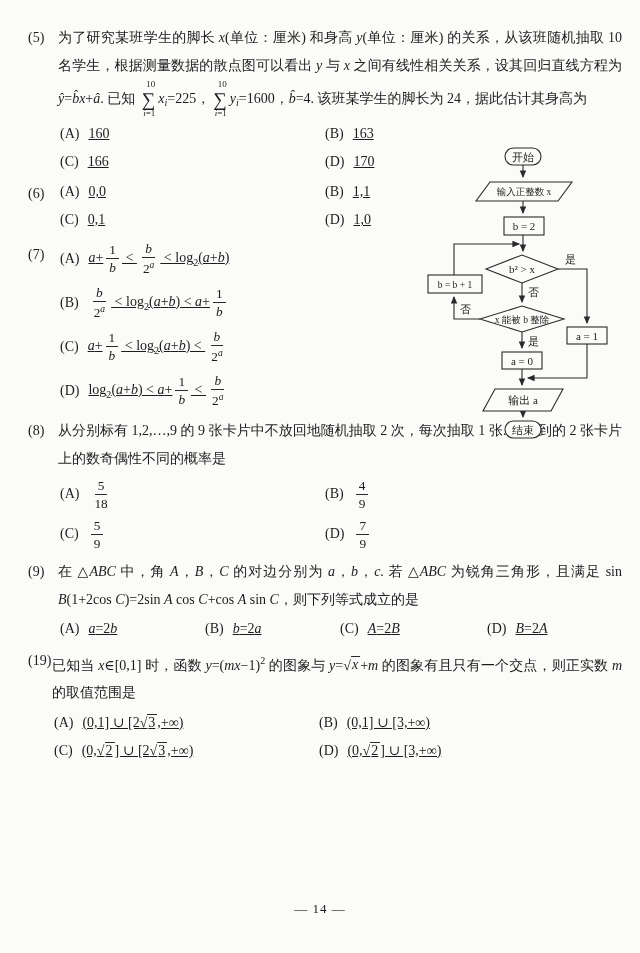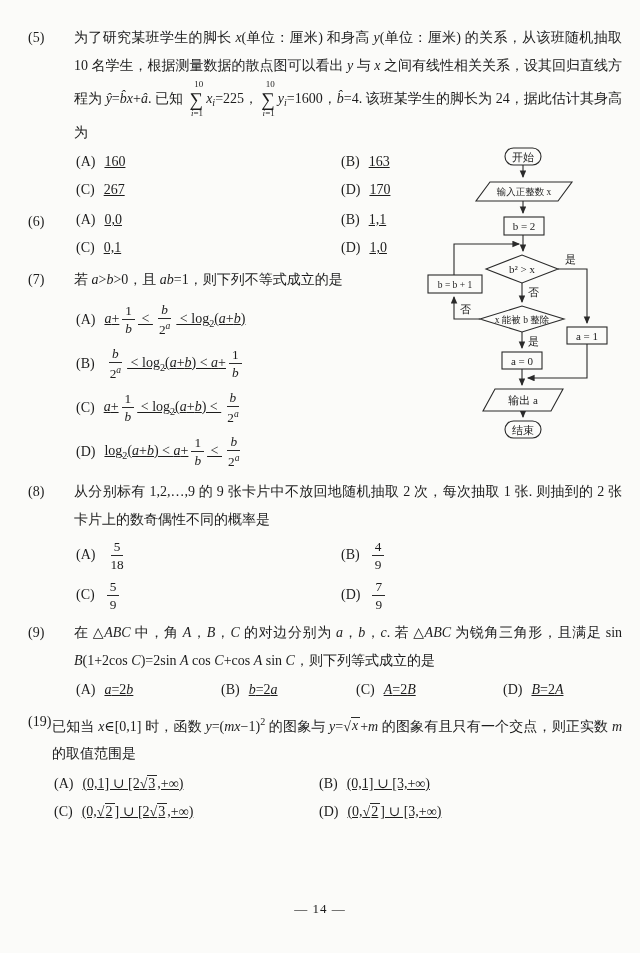--- a/index.html
+++ b/index.html
@@ -6,21 +6,21 @@
   body {
     width:640px; height:953px;
     background:#fbfbf9;
     font-family:"Liberation Serif","DejaVu Serif",serif;
     color:#1c1c1c;
   }
   .page { position:relative; width:640px; height:953px; overflow:hidden;
           box-sizing:border-box; padding:24px 18px 0 28px; }
   .q { position:relative; font-size:14px; margin-bottom:5px; }
   .qnum { position:absolute; left:0; top:0; line-height:28px; white-space:nowrap; }
-  .qbody { margin-left:46px; }
+  .qbody { margin-left:30px; }
   .q-10 .qbody { margin-left:24px; }
   .stem { line-height:28px; text-align:justify; }
   .q-6 .stem { width:362px; text-align:left; }
   .opts { margin-top:3px; padding-left:2px; }
   .grid2 { display:grid; grid-template-columns:265px auto; row-gap:3px; }
   .grid4 { display:grid; grid-template-columns:145px 135px 147px auto; }
   .opt { display:flex; align-items:center; min-height:25px; line-height:22px; }
   .q-7 .opt { margin:8px 0; min-height:36px; }
   .q-8 .opt { min-height:37px; }
   .olab { margin-right:9px; white-space:nowrap; }
@@ -68,21 +68,21 @@
         <div class="opt">
             <span class="olab">(A)</span>
             <span class="oval">160</span>
           </div>
         <div class="opt">
             <span class="olab">(B)</span>
             <span class="oval">163</span>
           </div>
         <div class="opt">
             <span class="olab">(C)</span>
-            <span class="oval">267</span>
+            <span class="oval">166</span>
           </div>
         <div class="opt">
             <span class="olab">(D)</span>
             <span class="oval">170</span>
           </div>
       </div>
     </div>
   </section>
 
   <section class="q q-6">
@@ -105,21 +105,20 @@
             <span class="olab">(D)</span>
             <span class="oval">1,0</span>
           </div>
       </div>
     </div>
   </section>
 
   <section class="q q-7">
     <span class="qnum">(7)</span>
     <div class="qbody">
-      <div class="stem">若 <i>a</i>&gt;<i>b</i>&gt;0，且 <i>ab</i>=1，则下列不等式成立的是</div>
       <div class="opts">
         <div class="opt">
             <span class="olab">(A)</span>
             <span class="oval"><i>a</i>+<span class="fr">
                 <span class="fn">1</span>
                 <span class="fd"><i>b</i></span>
               </span> &lt; <span class="fr">
                 <span class="fn"><i>b</i></span>
                 <span class="fd">2<sup><i>a</i></sup></span>
               </span> &lt; log<sub>2</sub>(<i>a</i>+<i>b</i>)</span>

